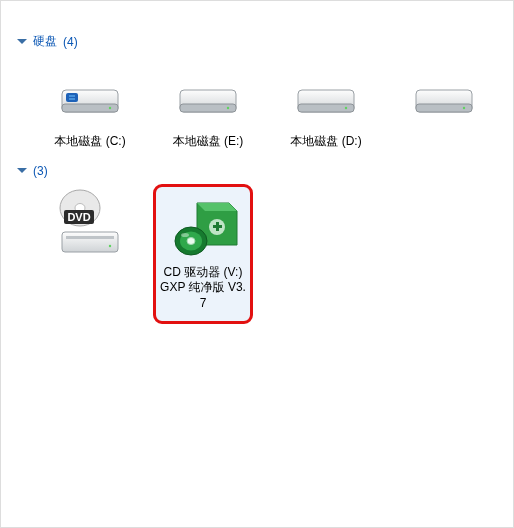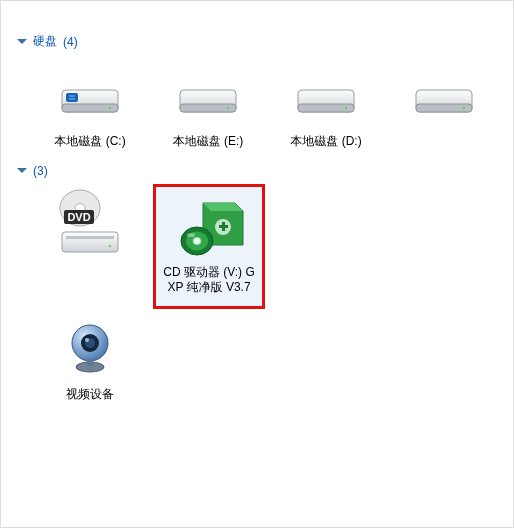--- a/index.html
+++ b/index.html
@@ -140,54 +140,33 @@
           <ellipse cx="30" cy="20" rx="20" ry="18" fill="#e9e9e9" stroke="#a9a9a9"></ellipse>
           <ellipse cx="30" cy="20" rx="5" ry="4.5" fill="#fff" stroke="#bbb"></ellipse>
           <rect x="14" y="22" width="30" height="14" rx="2" fill="#2b2b2b"></rect>
           <text x="29" y="33" font-size="11" font-weight="bold" fill="#fff" text-anchor="middle">DVD</text>
           <rect x="12" y="44" width="56" height="20" rx="3" fill="url(#hg)" stroke="#9aa0a5"></rect>
           <rect x="16" y="48" width="48" height="3" fill="#bfc4c8"></rect>
           <circle cx="60" cy="58" r="1.2" fill="#5fd25f"></circle>
         </svg>
       </div>
     </div>
-    <div class="item highlight selected" style="width:112px;padding-bottom:10px;">
+    <div class="item highlight selected" style="width:100px;padding-bottom:10px;border-radius:9px;">
       <div class="icon-box">
         <svg width="80" height="64" viewBox="0 0 80 64">
           <g transform="translate(24,4)">
             <path d="M10 4 L42 4 L50 12 L50 46 L10 46 Z" fill="#2f9e44" stroke="#1e7a32"></path>
             <path d="M10 4 L42 4 L50 12 L18 12 Z" fill="#55c26a"></path>
             <circle cx="30" cy="28" r="8" fill="#d8f0dd" opacity="0.85"></circle>
             <path d="M26 26 h3 v-3 h3 v3 h3 v3 h-3 v3 h-3 v-3 h-3 z" fill="#1e7a32"></path>
           </g>
           <ellipse cx="28" cy="46" rx="16" ry="14" fill="#167a2f" stroke="#0e5a21"></ellipse>
           <ellipse cx="28" cy="46" rx="11" ry="9.5" fill="#2fa84b"></ellipse>
           <ellipse cx="28" cy="46" rx="4" ry="3.5" fill="#eafbee" stroke="#9fd7ad"></ellipse>
           <ellipse cx="22" cy="40" rx="4" ry="2" fill="#fff" opacity="0.4"></ellipse>
         </svg>
       </div>
       <span class="label">CD 驱动器 (V:) GXP 纯净版 V3.7</span>
     </div>
   </div>
 
-  <div class="items">
-    <div class="item">
-      <div class="icon-box">
-        <svg width="64" height="64" viewBox="0 0 64 64">
-          <defs>
-            <radialGradient id="wb" cx="0.35" cy="0.3" r="0.8">
-              <stop offset="0" stop-color="#cfe6ff"></stop>
-                <stop offset="1" stop-color="#3f6fa8"></stop>
-            </radialGradient>
-          </defs>
-          <circle cx="32" cy="26" r="18" fill="url(#wb)" stroke="#2e547f"></circle>
-          <circle cx="32" cy="26" r="9" fill="#14263b"></circle>
-          <circle cx="32" cy="26" r="5" fill="#2a4e7a"></circle>
-          <circle cx="29" cy="23" r="2" fill="#bcd6f2" opacity="0.8"></circle>
-          <ellipse cx="32" cy="50" rx="14" ry="5" fill="#708296" stroke="#4f5e70"></ellipse>
-          <rect x="29" y="42" width="6" height="7" fill="#5f7693"></rect>
-        </svg>
-      </div>
-      <span class="label">视频设备</span>
-    </div>
-  </div>
 
 </div>
 
 </body></html>

